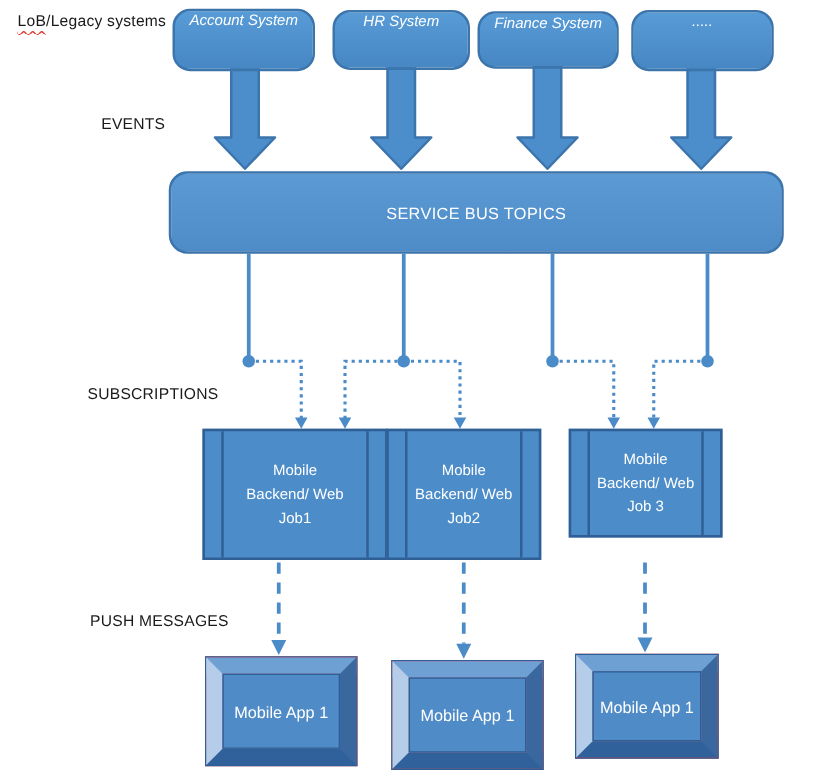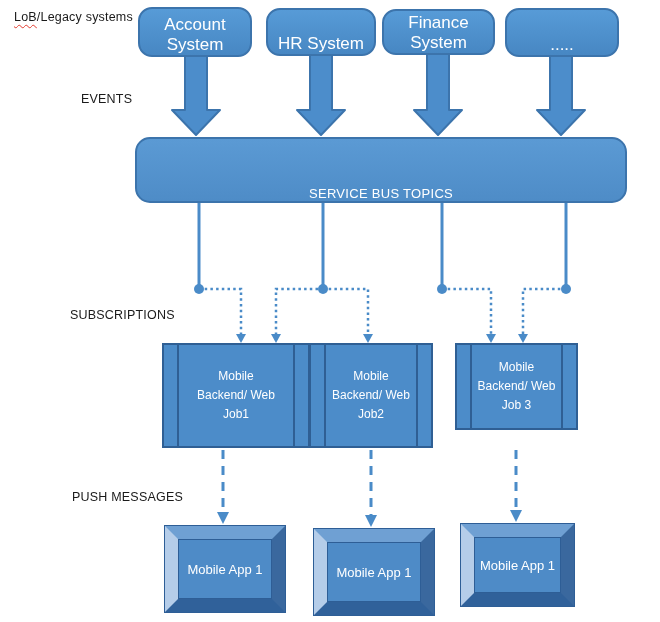--- a/index.html
+++ b/index.html
@@ -11,27 +11,28 @@
   .diagram-label{
     color:#1a1a1a;font-size:12.5px;font-weight:400;letter-spacing:0.2px;white-space:nowrap;
   }
   .squiggle{
     text-decoration-line:underline;text-decoration-style:wavy;
     text-decoration-color:#e03b2f;text-decoration-thickness:1px;text-underline-offset:3px;
   }
   .sys-box{
     box-sizing:border-box;border:2px solid #3c74ac;border-radius:14px;
     background:linear-gradient(180deg,#579bd7 0%,#4787c3 100%);
-    color:#ffffff;font-size:17px;display:flex;align-items:flex-end;justify-content:center;
+    color:#ffffff;font-size:12px;display:flex;align-items:flex-start;justify-content:center;
     text-align:center;
+    font-style:italic;
   }
   .bus-box{
     box-sizing:border-box;border:2px solid #3c74ac;border-radius:15px;
     background:linear-gradient(180deg,#5b9ad4 0%,#4e8cc7 100%);
-    color:#ffffff;font-size:13px;display:flex;align-items:flex-end;justify-content:center;
+    color:#ffffff;font-size:13px;display:flex;align-items:center;justify-content:center;
     letter-spacing:0.3px;
   }
   .sub-box{
     box-sizing:border-box;border:2px solid #2f5f94;background:#4c8cc9;
     color:#ffffff;font-size:12px;display:flex;align-items:center;justify-content:center;
     text-align:center;line-height:1.6;
   }
   .sub-box .inner-text{width:78px;}
   .sub-line{position:absolute;top:0;bottom:0;width:2px;background:#2f5f94;}
   .sub-line.left{left:13px;}

